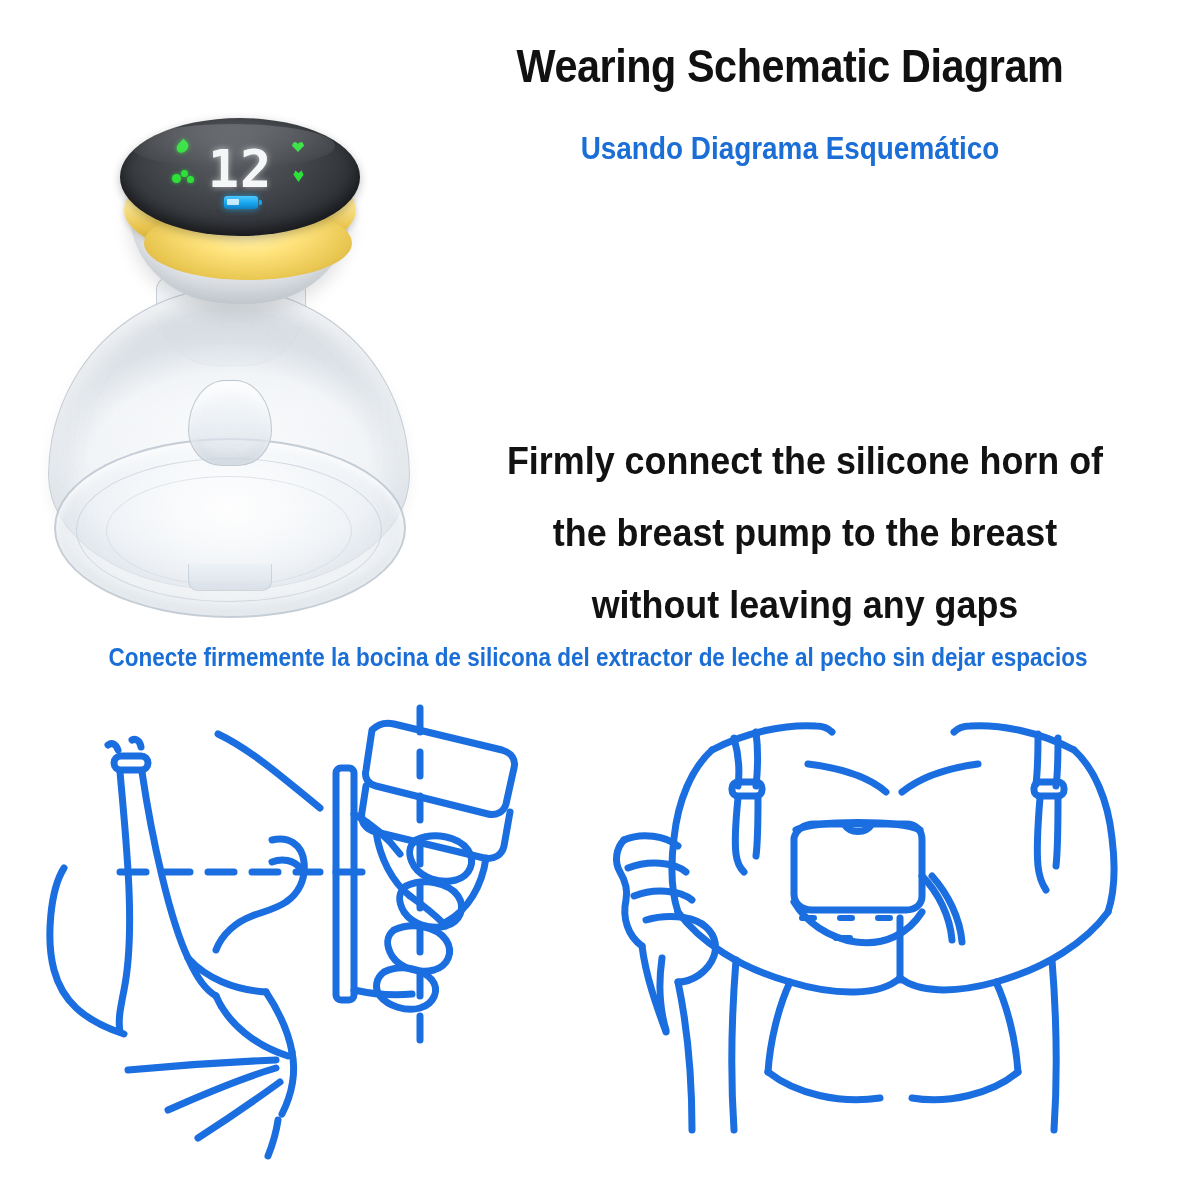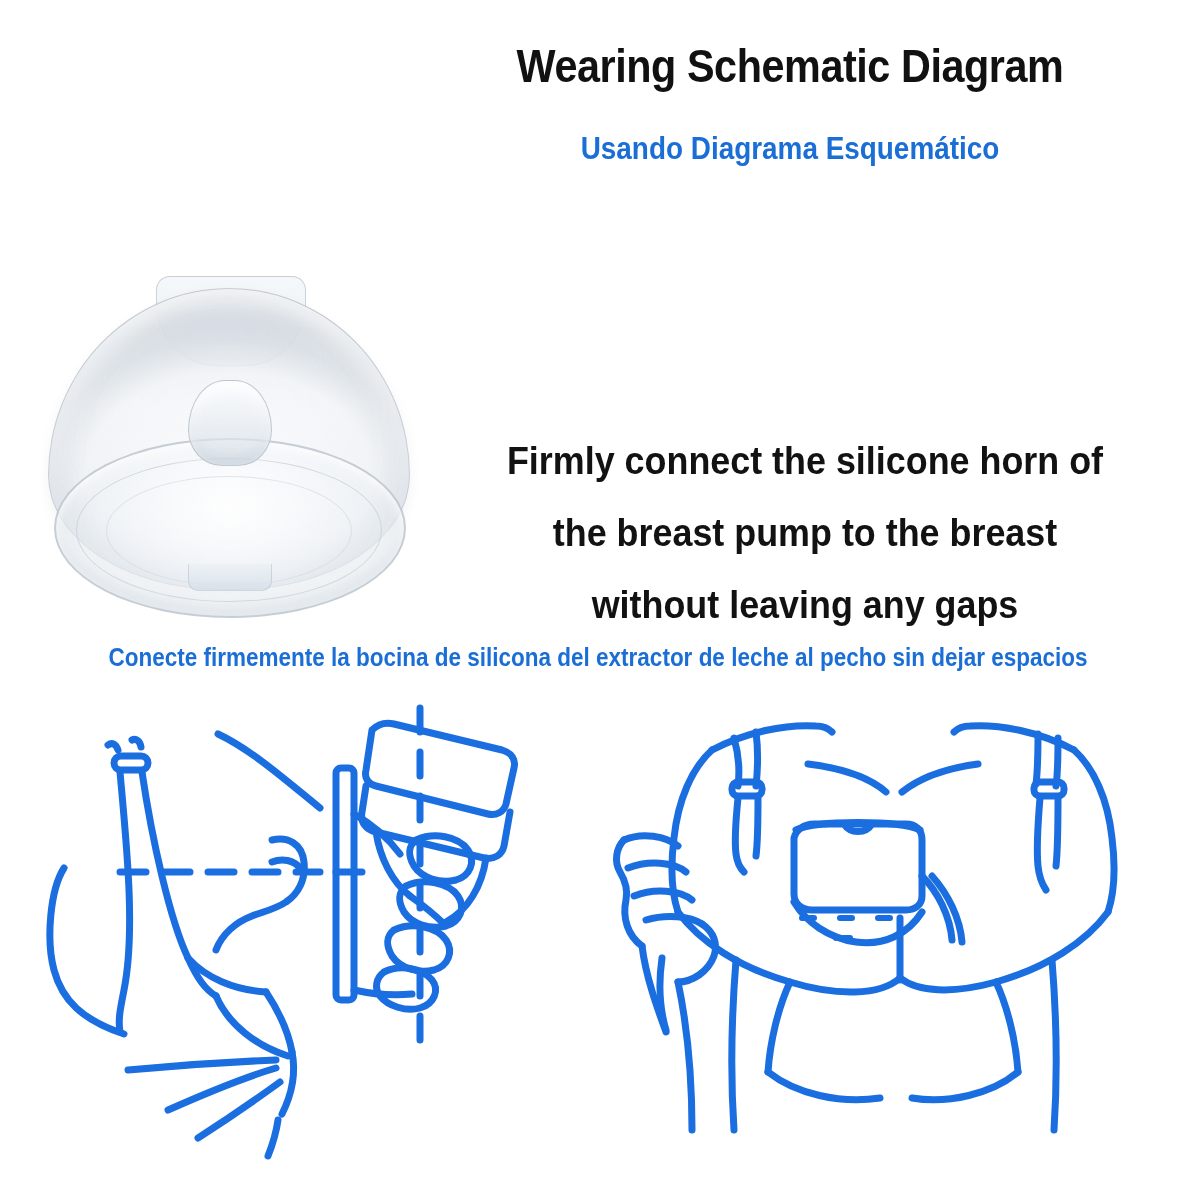--- a/index.html
+++ b/index.html
@@ -248,20 +248,42 @@
   <div class="horn">
     <div class="horn-neck"></div>
     <div class="horn-body"></div>
     <div class="horn-rim"></div>
     <div class="horn-rim2"></div>
     <div class="horn-rim3"></div>
     <div class="horn-nipple"></div>
     <div class="horn-foot"></div>
   </div>
 
+  <div class="motor">
+    <div class="motor-body"></div>
+    <div class="motor-gold">
+      <div class="motor-goldface"></div>
+    </div>
+    <div class="motor-top">
+      <div class="lcd">
+        <div class="ic ic-drop"></div>
+        <div class="ic ic-bubbles">
+          <span></span>
+            <span></span>
+            <span></span>
+        </div>
+        <div class="ic ic-heart"></div>
+        <div class="ic ic-massage"></div>
+        <div class="digits">
+          <div class="seg-digit">12</div>
+        </div>
+        <div class="ic-battery"></div>
+      </div>
+    </div>
+  </div>
 
 </div>
 
 <div class="instruction">
   <span class="ln">Firmly connect the silicone horn of</span>
   <span class="ln">the breast pump to the breast</span>
   <span class="ln">without leaving any gaps</span>
 </div>
 
 <div class="caption-es">Conecte firmemente la bocina de silicona del extractor de leche al pecho sin dejar espacios</div>

